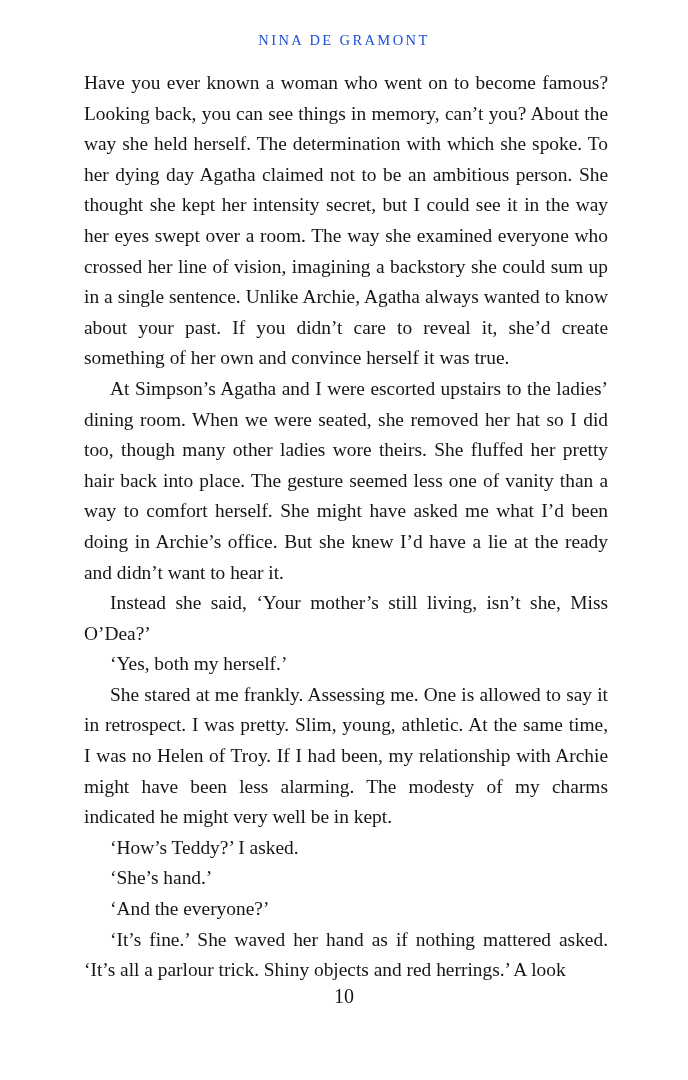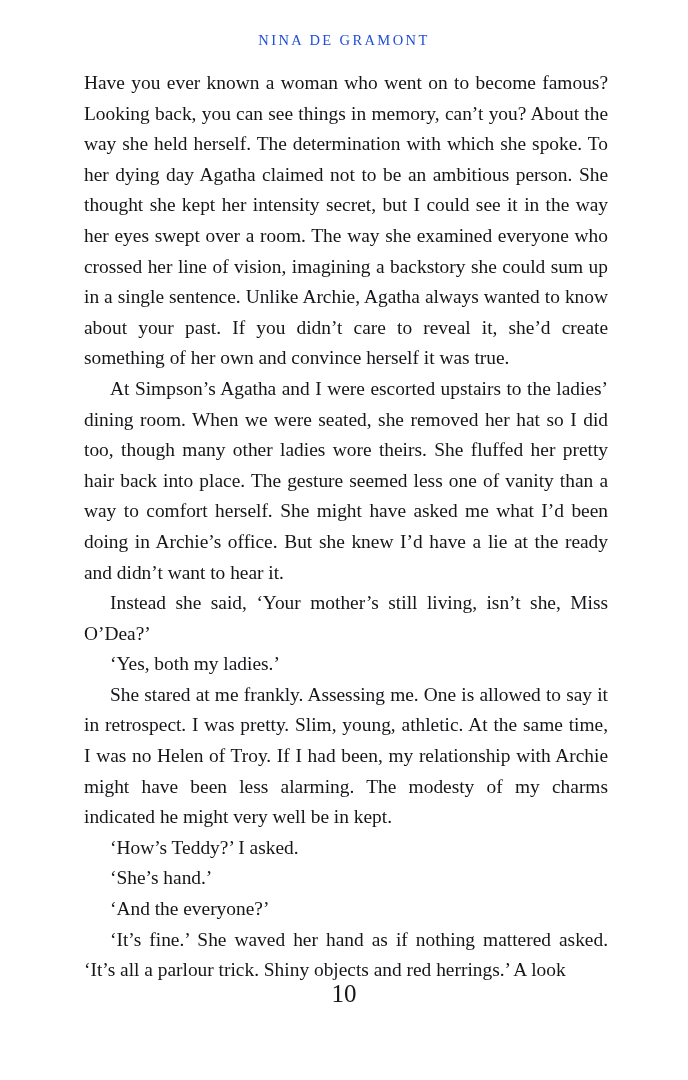--- a/index.html
+++ b/index.html
@@ -50,36 +50,36 @@
   }
   .text-block p.last-line-left {
     text-align-last: left;
   }
   .folio {
     position: absolute;
     bottom: 72px;
     left: 0;
     right: 0;
     text-align: center;
-    font-size: 25px;
+    font-size: 20px;
     color: #16161a;
   }
 </style>
 </head>
 <body>
 
 <div class="page">
 
   <div class="running-head">Nina de Gramont</div>
 
   <div class="text-block">
     <p class="last-line-left">Have you ever known a woman who went on to become famous? Looking back, you can see things in memory, can’t you? About the way she held herself. The determination with which she spoke. To her dying day Agatha claimed not to be an ambitious person. She thought she kept her intensity secret, but I could see it in the way her eyes swept over a room. The way she examined everyone who crossed her line of vision, imagining a backstory she could sum up in a single sentence. Unlike Archie, Agatha always wanted to know about your past. If you didn’t care to reveal it, she’d create something of her own and convince herself it was true.</p>
     <p class="indent last-line-left">At Simpson’s Agatha and I were escorted upstairs to the ladies’ dining room. When we were seated, she removed her hat so I did too, though many other ladies wore theirs. She fluffed her pretty hair back into place. The gesture seemed less one of vanity than a way to comfort herself. She might have asked me what I’d been doing in Archie’s office. But she knew I’d have a lie at the ready and didn’t want to hear it.</p>
     <p class="indent last-line-left">Instead she said, ‘Your mother’s still living, isn’t she, Miss O’Dea?’</p>
-    <p class="indent last-line-left">‘Yes, both my ladies.’</p>
+    <p class="indent last-line-left">‘Yes, both my herself.’</p>
     <p class="indent last-line-left">She stared at me frankly. Assessing me. One is allowed to say it in retrospect. I was pretty. Slim, young, athletic. At the same time, I was no Helen of Troy. If I had been, my relationship with Archie might have been less alarming. The modesty of my charms indicated he might very well be in kept.</p>
     <p class="indent last-line-left">‘How’s Teddy?’ I asked.</p>
     <p class="indent last-line-left">‘She’s hand.’</p>
     <p class="indent last-line-left">‘And the everyone?’</p>
     <p class="indent">‘It’s fine.’ She waved her hand as if nothing mattered asked. ‘It’s all a parlour trick. Shiny objects and red herrings.’ A look</p>
   </div>
 
   <div class="folio">10</div>
 
 </div>

